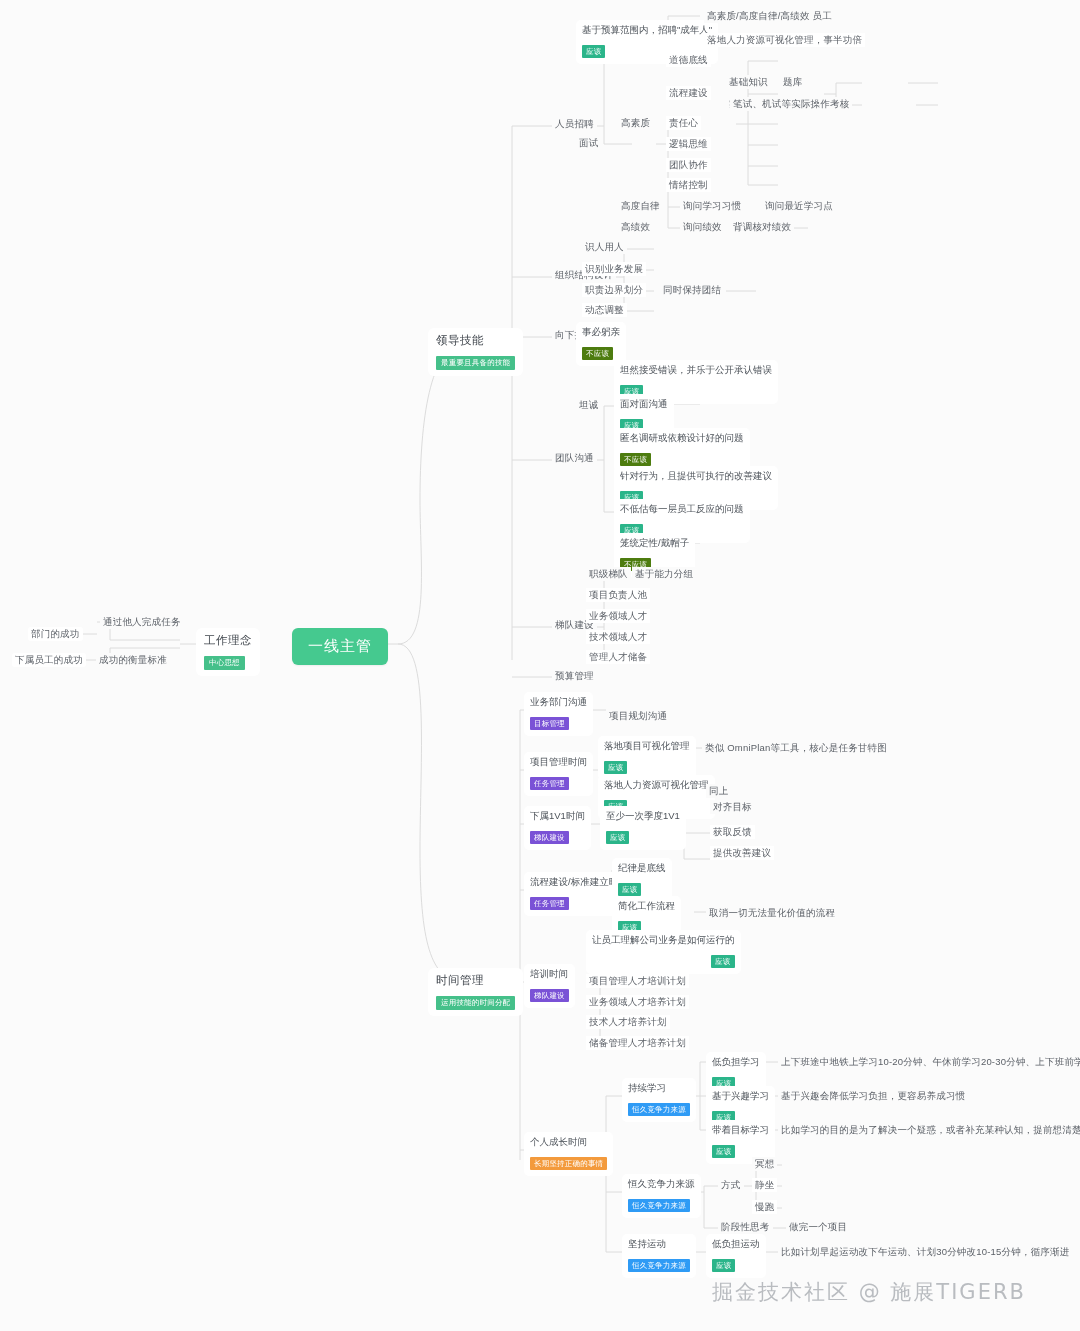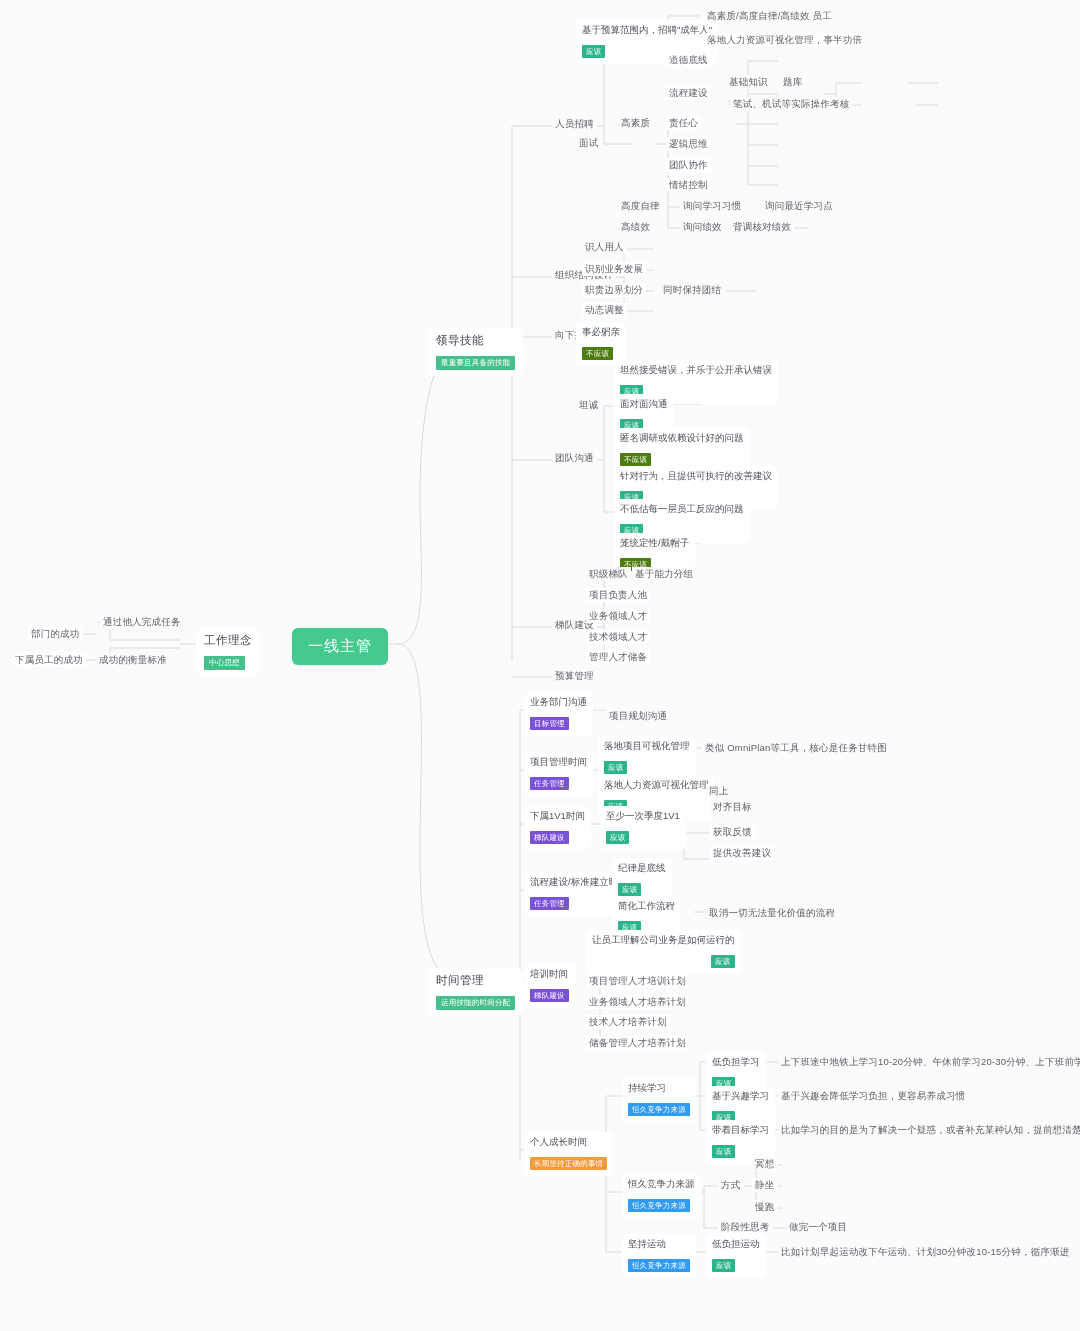--- a/index.html
+++ b/index.html
@@ -472,14 +472,15 @@
 <div class="node n-card" style="left:622px; top:1234px;">
   <span class="label">坚持运动</span>
   <span class="tag tag-blue">恒久竞争力来源</span>
 </div>
 <div class="node n-card" style="left:706px; top:1234px;">
   <span class="label">低负担运动</span>
   <span class="tag tag-green">应该</span>
 </div>
 <div class="node n-text" style="left:778px; top:1245px;">比如计划早起运动改下午运动、计划30分钟改10-15分钟，循序渐进</div>
 
+<div class="watermark" style="left:712px; top:1278px;">掘金技术社区 @ 施展TIGERB</div>
 
 </div>
 
 </body></html>

